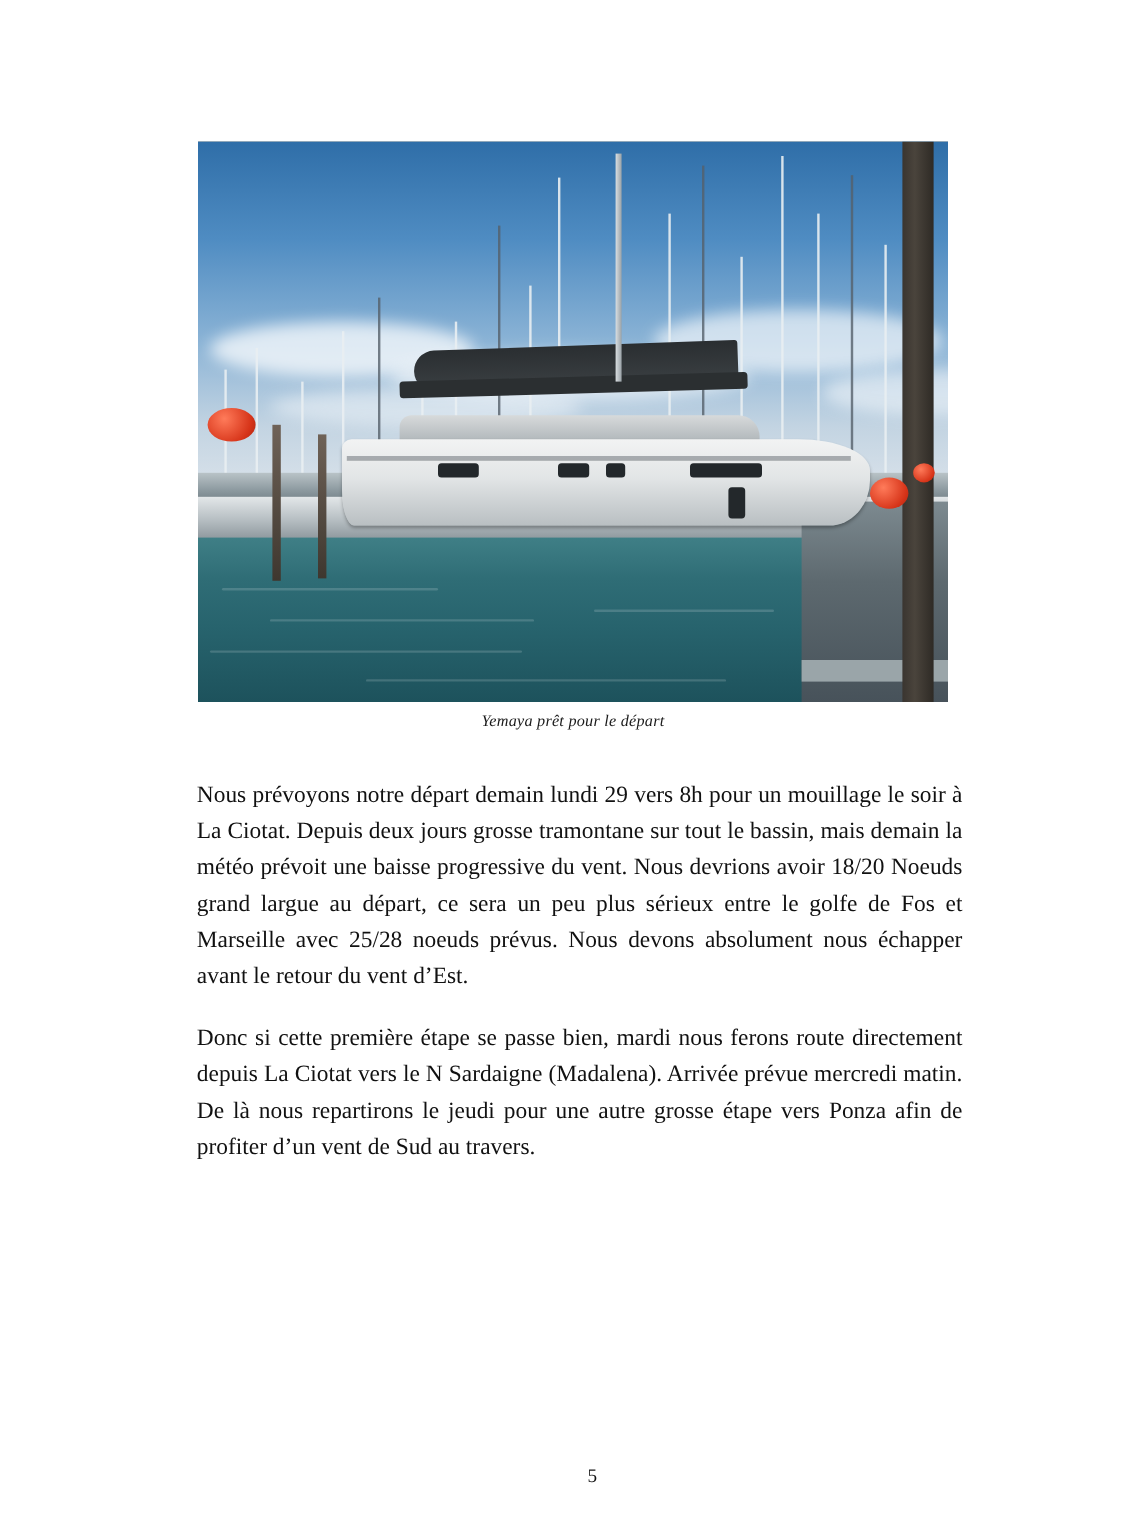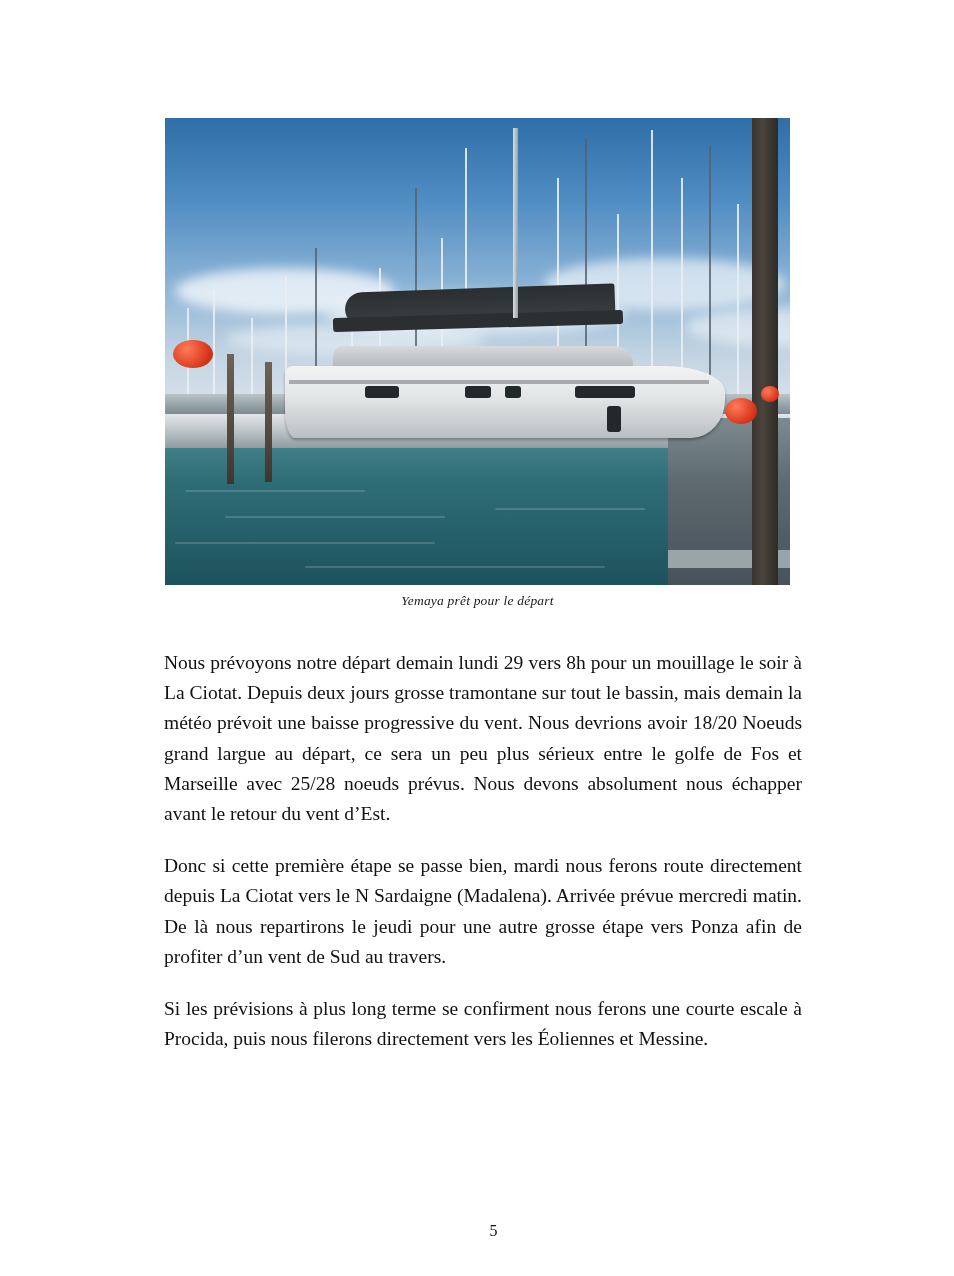--- a/index.html
+++ b/index.html
@@ -250,17 +250,16 @@
       <div class="buoy bu1"></div>
       <div class="buoy bu2"></div>
       <div class="buoy bu3"></div>
     </div>
     <div class="caption">Yemaya prêt pour le départ</div>
   </div>
 
   <div class="body">
     <p class="para">Nous prévoyons notre départ demain lundi 29 vers 8h pour un mouillage le soir à La Ciotat. Depuis deux jours grosse tramontane sur tout le bassin, mais demain la météo prévoit une baisse progressive du vent. Nous devrions avoir 18/20 Noeuds grand largue au départ, ce sera un peu plus sérieux entre le golfe de Fos et Marseille avec 25/28 noeuds prévus. Nous devons absolument nous échapper avant le retour du vent d’Est.</p>
     <p class="para">Donc si cette première étape se passe bien, mardi nous ferons route directement depuis La Ciotat vers le N Sardaigne (Madalena). Arrivée prévue mercredi matin. De là nous repartirons le jeudi pour une autre grosse étape vers Ponza afin de profiter d’un vent de Sud au travers.</p>
-    <p class="para">Si les prévisions à plus long terme se confirment nous ferons une courte escale à Procida, puis nous filerons directement vers les Éoliennes et Messine.</p>
   </div>
 
   <div class="page-number">5</div>
 </div>
 
 </body></html>

